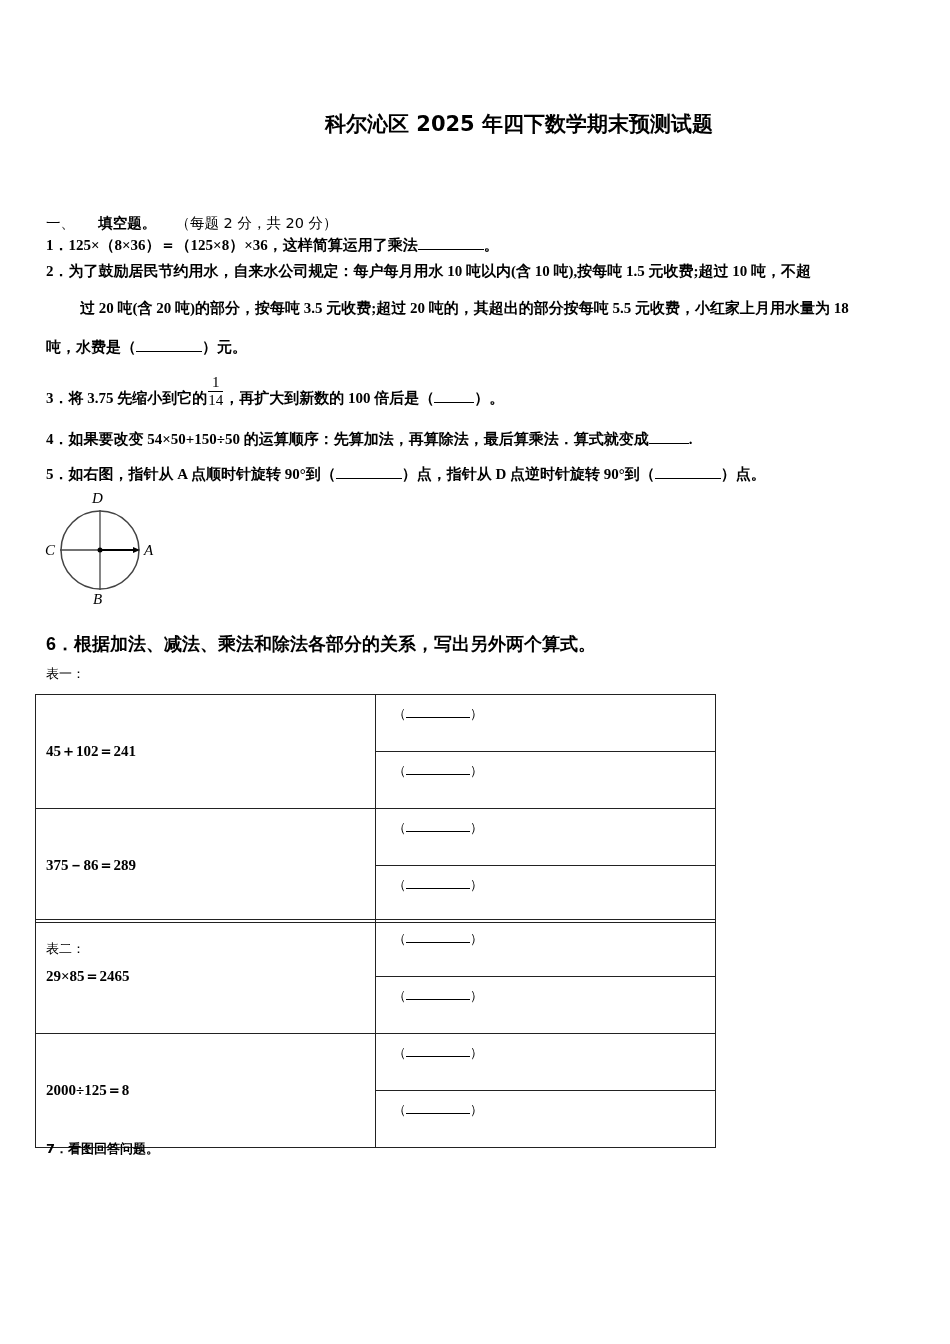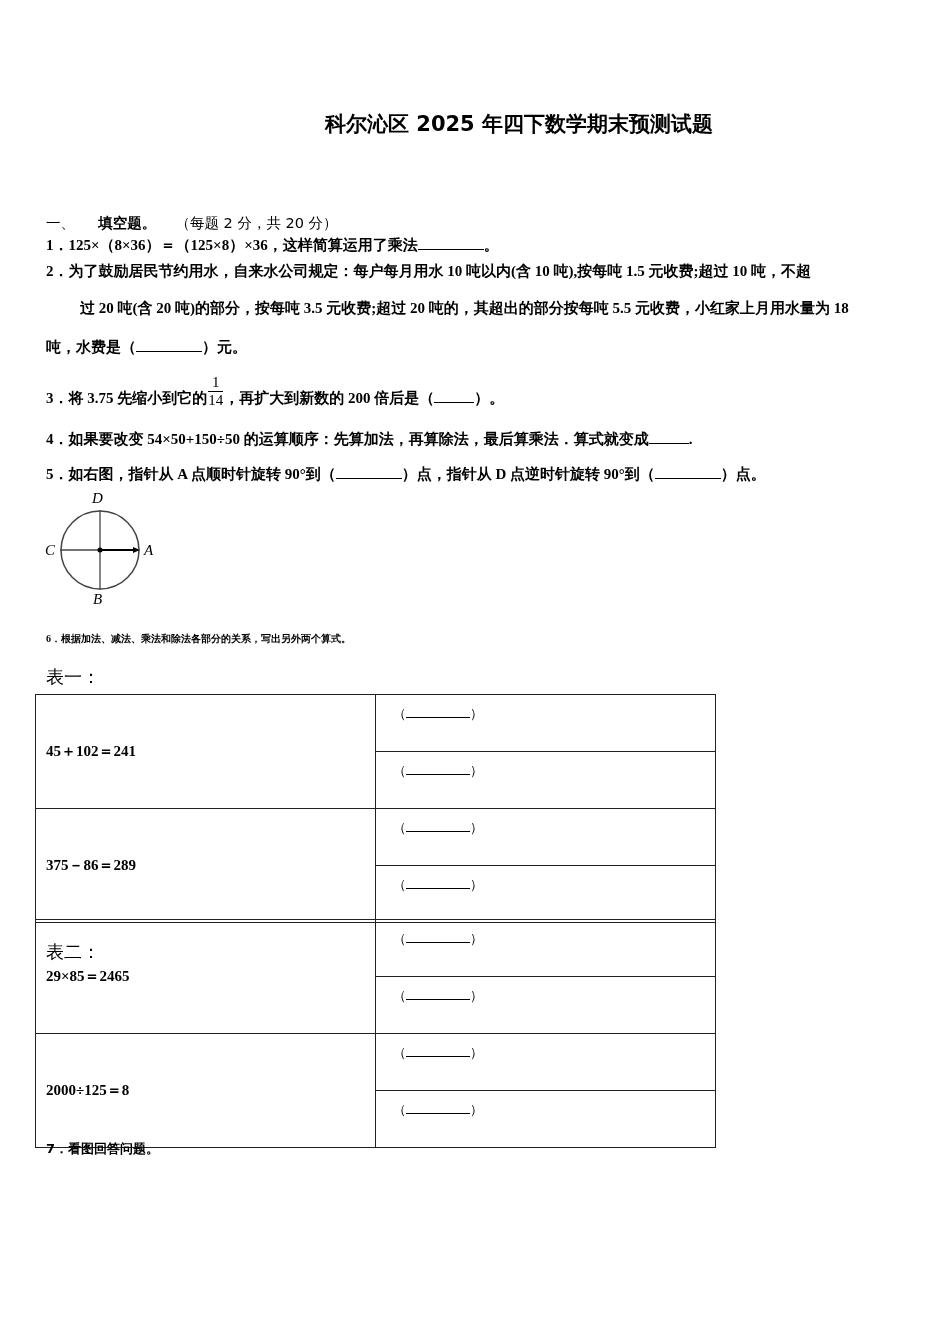--- a/index.html
+++ b/index.html
@@ -71,21 +71,21 @@
       position: absolute;
       left: 40px;
       top: 488px;
       width: 130px;
       height: 125px;
     }
     .label-plain {
       position: absolute;
       left: 46px;
       font-family: "DejaVu Sans", sans-serif;
-      font-size: 18px;
+      font-size: 13px;
     }
     table.rel {
       position: absolute;
       left: 35px;
       width: 681px;
       border-collapse: collapse;
       font-size: 15px;
       font-weight: bold;
     }
     table.rel td {
@@ -132,21 +132,21 @@
 
 <div class="line" style="top:262px;">
   <span>2．</span><span>为了鼓励居民节约用水，自来水公司规定：每户每月用水 10 吨以内(含 10 吨),按每吨 1.5 元收费;超过 10 吨，不超</span>
 </div>
 <div class="line" style="top:299px;margin-left:34px;">过 20 吨(含 20 吨)的部分，按每吨 3.5 元收费;超过 20 吨的，其超出的部分按每吨 5.5 元收费，小红家上月用水量为 18</div>
 <div class="line" style="top:337px;">
   <span>吨，水费是（</span><span class="blank" style="width:66px;"></span><span>）元。</span>
 </div>
 
 <div class="line" style="top:382px;">
-  <span>3．</span><span>将 3.75 先缩小到它的</span><span class="frac"><span class="num">1</span><span class="den">14</span></span><span>，再扩大到新数的 200 倍后是（</span><span class="blank" style="width:40px;"></span><span>）。</span>
+  <span>3．</span><span>将 3.75 先缩小到它的</span><span class="frac"><span class="num">1</span><span class="den">14</span></span><span>，再扩大到新数的 100 倍后是（</span><span class="blank" style="width:40px;"></span><span>）。</span>
 </div>
 
 <div class="line" style="top:429px;">
   <span>4．</span><span>如果要改变 54×50+150÷50 的运算顺序：先算加法，再算除法，最后算乘法．算式就变成</span><span class="blank" style="width:40px;"></span><span>.</span>
 </div>
 
 <div class="line" style="top:464px;text-align:center;">
   <span>5．</span><span>如右图，指针从 A 点顺时针旋转 90°到（</span><span class="blank" style="width:66px;"></span><span>）点，指针从 D 点逆时针旋转 90°到（</span><span class="blank" style="width:66px;"></span><span>）点。</span>
 </div>
 
@@ -158,21 +158,21 @@
     <line x1="60" y1="62" x2="96" y2="62" stroke="#000" stroke-width="2"></line>
     <polygon points="100,62 93,59 93,65" fill="#000"></polygon>
     <circle cx="60" cy="62" r="2.5" fill="#000"></circle>
   </svg>
   <span style="position:absolute;left:52px;top:2px;font-style:italic;font-size:15px;font-family:'Liberation Serif',serif;">D</span>
   <span style="position:absolute;left:5px;top:54px;font-style:italic;font-size:15px;font-family:'Liberation Serif',serif;">C</span>
   <span style="position:absolute;left:104px;top:54px;font-style:italic;font-size:15px;font-family:'Liberation Serif',serif;">A</span>
   <span style="position:absolute;left:53px;top:103px;font-style:italic;font-size:15px;font-family:'Liberation Serif',serif;">B</span>
 </div>
 
-<div class="line" style="top:632px; font-family:Liberation Serif, serif; font-size:10px;">
+<div class="line" style="top:632px; font-family:Liberation Sans, sans-serif; font-size:18px;">
   <span>6．</span><span>根据加法、减法、乘法和除法各部分的关系，写出另外两个算式。</span>
 </div>
 
 <div class="label-plain" style="top:665px;">表一：</div>
 
 <table class="rel" style="top:694px;">
   <tbody>
       <tr>
     <td class="eq" rowspan="2">45＋102＝241</td>
     <td class="ans"><span class="paren">（</span><span class="blank"></span><span class="paren">）</span></td>

